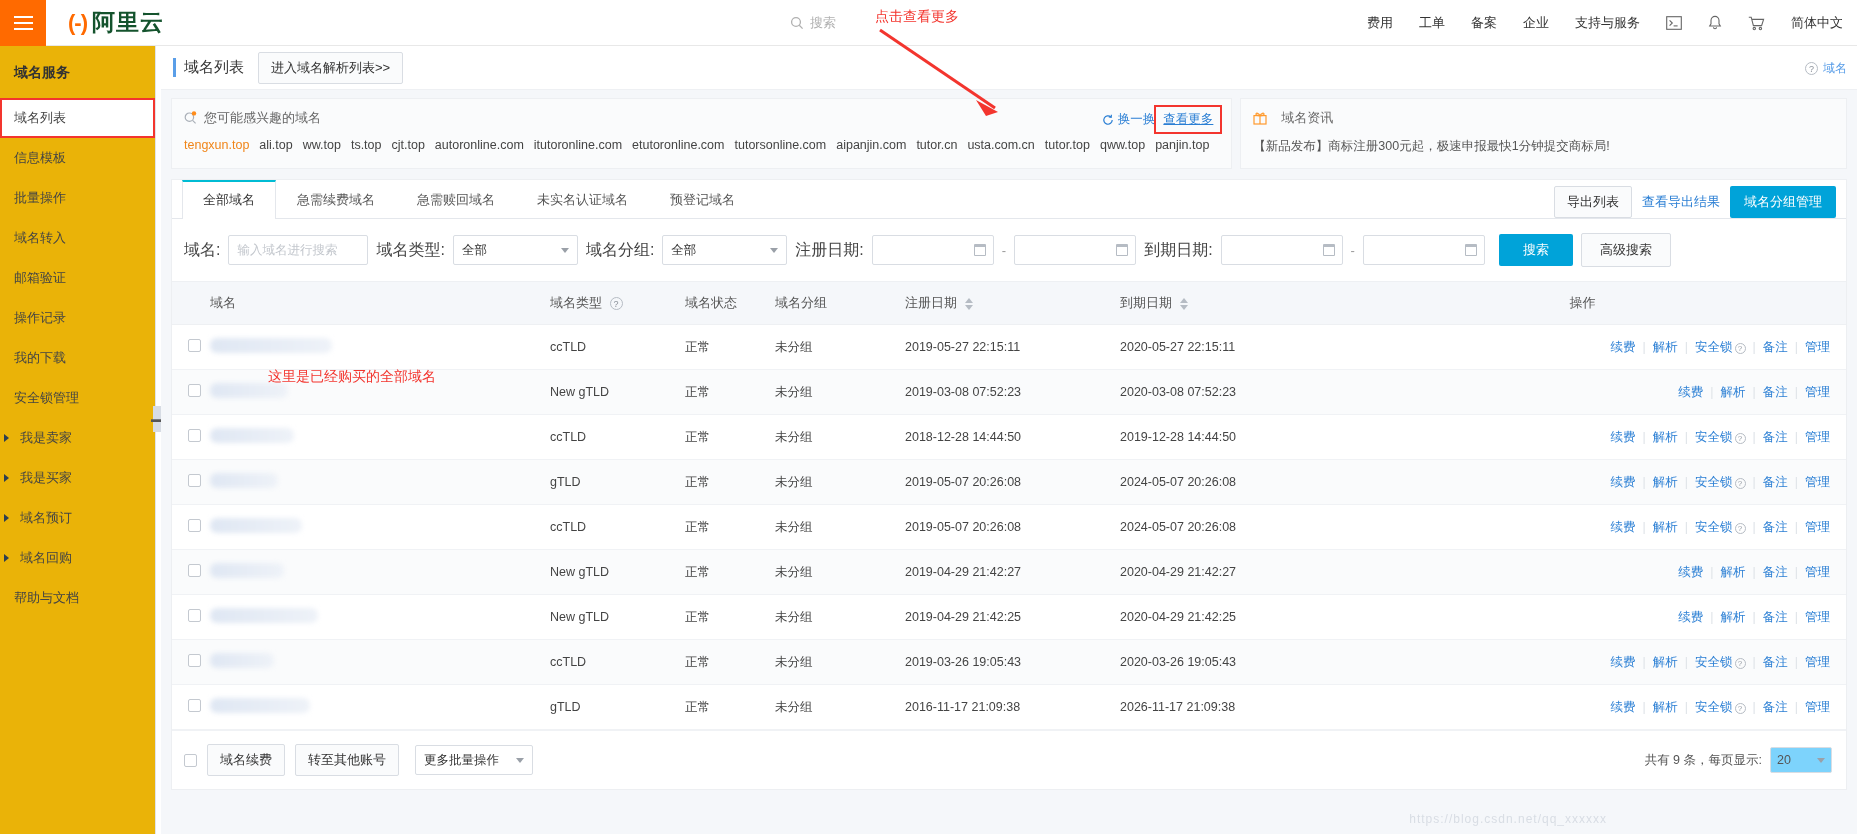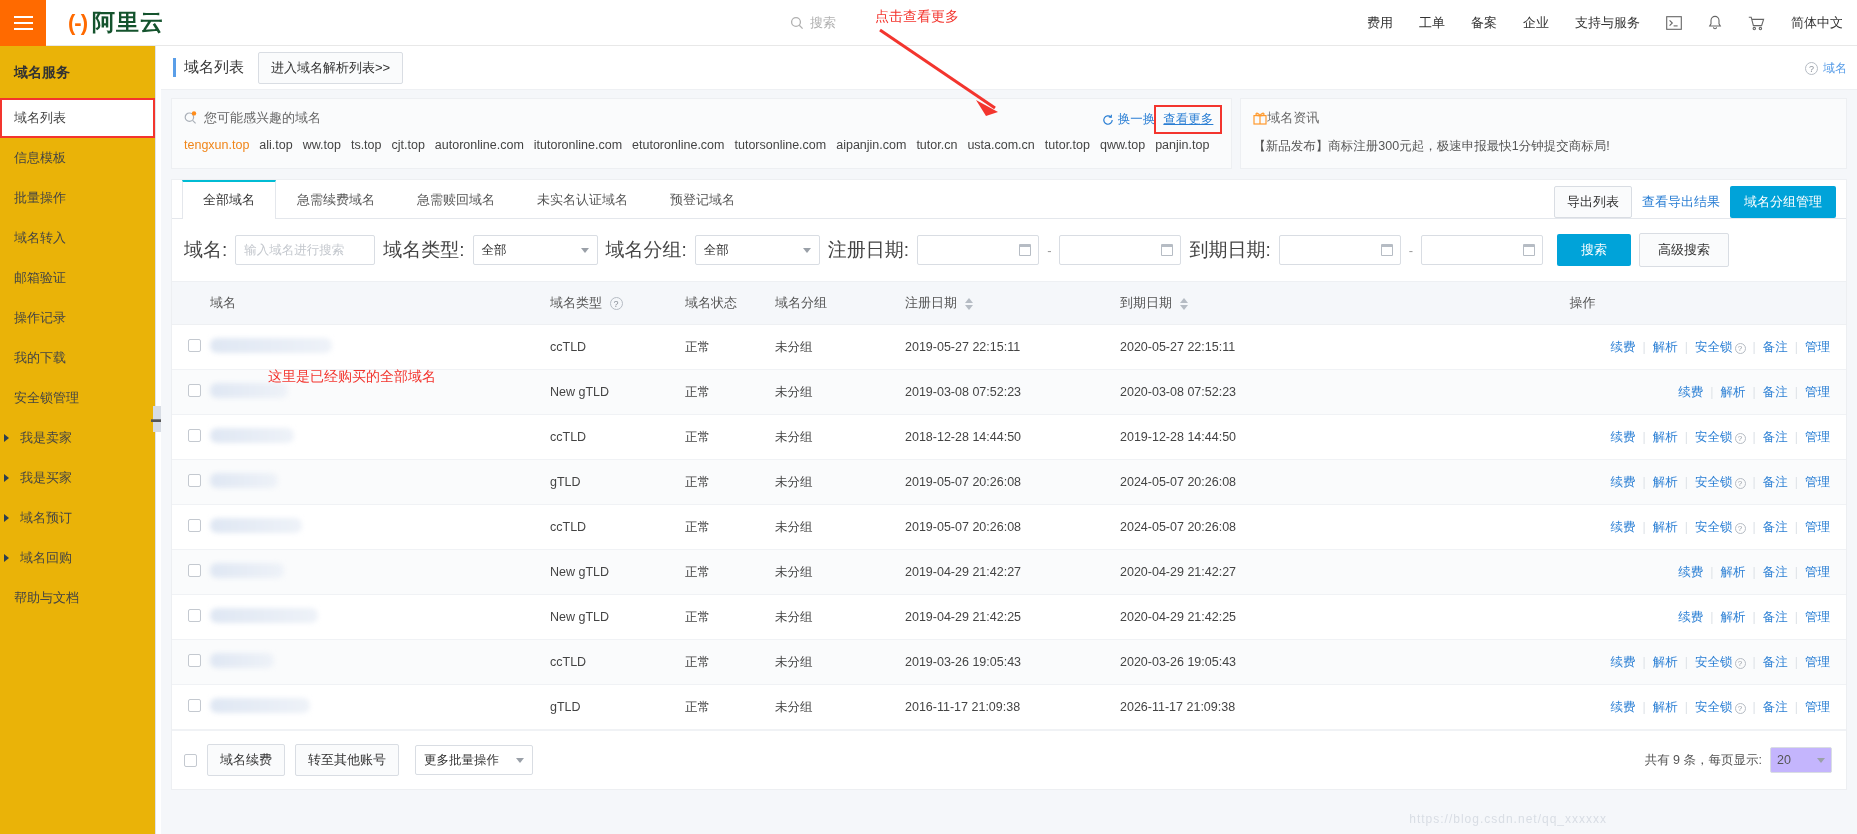--- a/index.html
+++ b/index.html
@@ -96,21 +96,21 @@
   .rec-domains span.first { color: #f08519; }
   .rec-actions {
     position: absolute; right: 12px; top: 9px; display: flex; align-items: center; gap: 2px; font-size: 12.5px;
   }
   .rec-refresh { color: #2b7fd4; display: flex; align-items: center; gap: 4px; cursor: pointer; }
   .rec-more {
     color: #2b7fd4; text-decoration: underline; cursor: pointer; padding: 3px 6px;
     outline: 2px solid #f3352e; outline-offset: 1px;
   }
   .news-box { flex: 1; background: #fafbfc; border: 1px solid #edeff2; padding: 10px 12px; }
-  .news-head { display: flex; align-items: center; gap: 0; color: #666; font-size: 13px; }
+  .news-head { display: flex; align-items: center; gap: 14px; color: #666; font-size: 13px; }
   .news-line { margin-top: 9px; font-size: 12.5px; color: #555; line-height: 20px; white-space: nowrap; }
 
   
   .card { margin: 10px 10px 0 10px; background: #fff; border: 1px solid #edeff2; position: relative; }
   .tabs { display: flex; border-bottom: 1px solid #e4e7ec; padding-left: 10px; position: relative; }
   .tab {
     padding: 10px 20px; font-size: 13px; color: #555; cursor: pointer;
     border: 1px solid transparent; border-bottom: none; margin-bottom: -1px;
   }
   .tab.active {
@@ -118,21 +118,21 @@
   }
   .tabs-right { position: absolute; right: 10px; top: 6px; display: flex; align-items: center; gap: 10px; }
   .link-blue { color: #2b7fd4; font-size: 13px; cursor: pointer; }
   .btn-primary {
     background: #00a3d9; color: #fff; border: none; font-size: 13px; padding: 7px 14px;
     border-radius: 2px; cursor: pointer;
   }
 
   
   .filters { display: flex; align-items: center; gap: 8px; padding: 14px 12px; flex-wrap: nowrap; }
-  .flabel { font-size: 19px; color: #444; white-space: nowrap; }
+  .flabel { font-size: 16px; color: #444; white-space: nowrap; }
   .inp {
     border: 1px solid #d9dde3; height: 30px; padding: 0 8px; font-size: 12.5px; color: #333;
     background: #fff; border-radius: 2px; font-family: inherit;
   }
   .inp::placeholder { color: #c3c7cd; }
   .sel {
     border: 1px solid #d9dde3; height: 30px; width: 125px; padding: 0 8px; font-size: 12.5px;
     display: flex; align-items: center; justify-content: space-between; background: #fff;
     border-radius: 2px; cursor: pointer; color: #333;
   }
@@ -180,21 +180,21 @@
   
   .tfoot {
     display: flex; align-items: center; gap: 10px; padding: 13px 12px; position: relative;
     border-top: 1px solid #f0f2f5;
   }
   .foot-right {
     position: absolute; right: 14px; top: 16px; display: flex; align-items: center; gap: 8px;
     font-size: 12.5px; color: #555;
   }
   .pagesize {
-    border: 1px solid #d9dde3; height: 26px; width: 62px; background: #c4b5fd; border-radius: 2px;
+    border: 1px solid #d9dde3; height: 26px; width: 62px; background: #7dd3fc; border-radius: 2px;
     display: flex; align-items: center; justify-content: space-between; padding: 0 6px; cursor: pointer;
   }
 
   
   .anno { position: absolute; color: #f3352e; font-size: 14px; pointer-events: none; }
   .arrow-svg { position: absolute; left: 0; top: 0; pointer-events: none; }
   .wm {
     position: absolute; right: 250px; bottom: 8px; color: #d8dde4; font-size: 12px;
     letter-spacing: 1px; pointer-events: none;
   }

